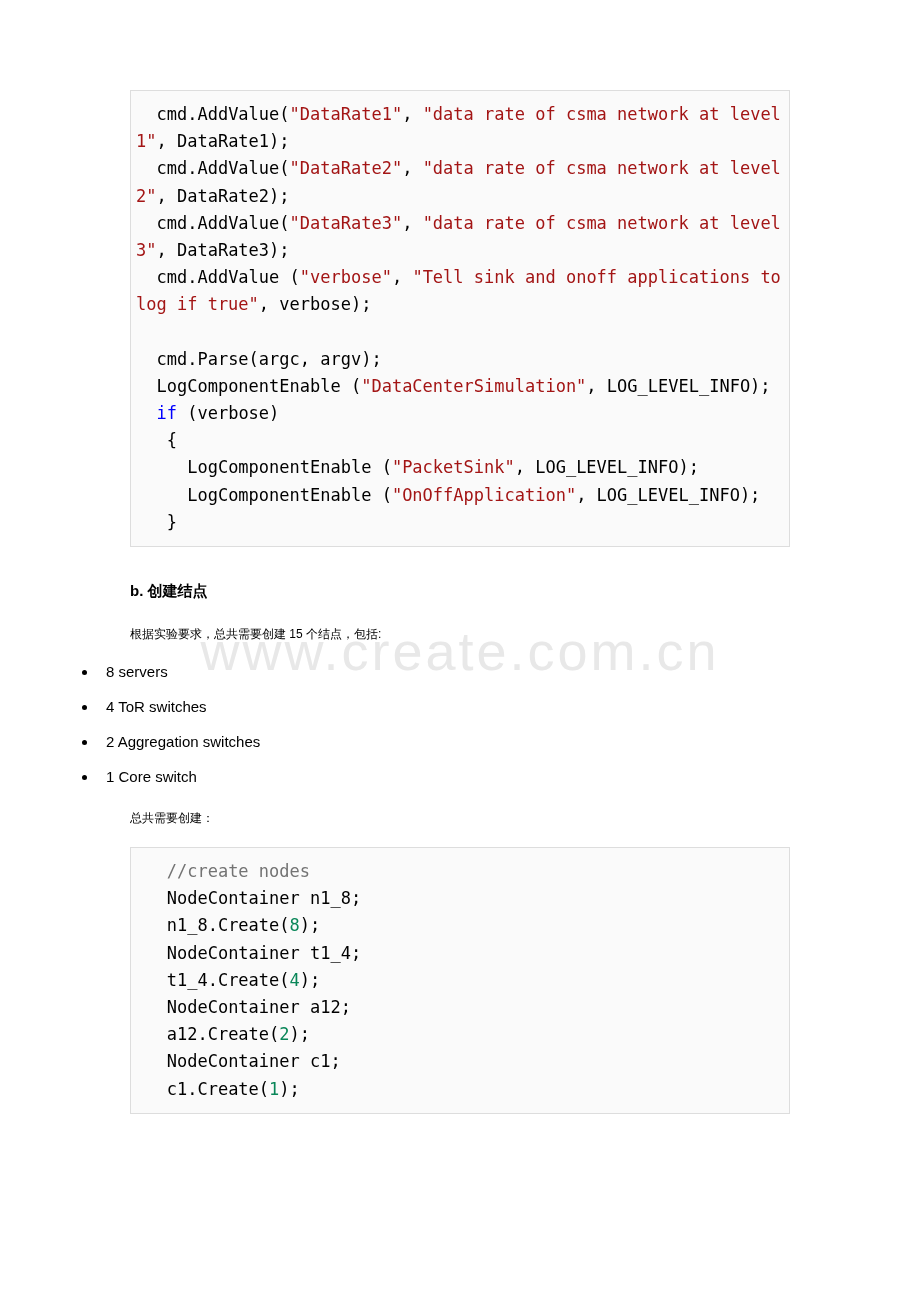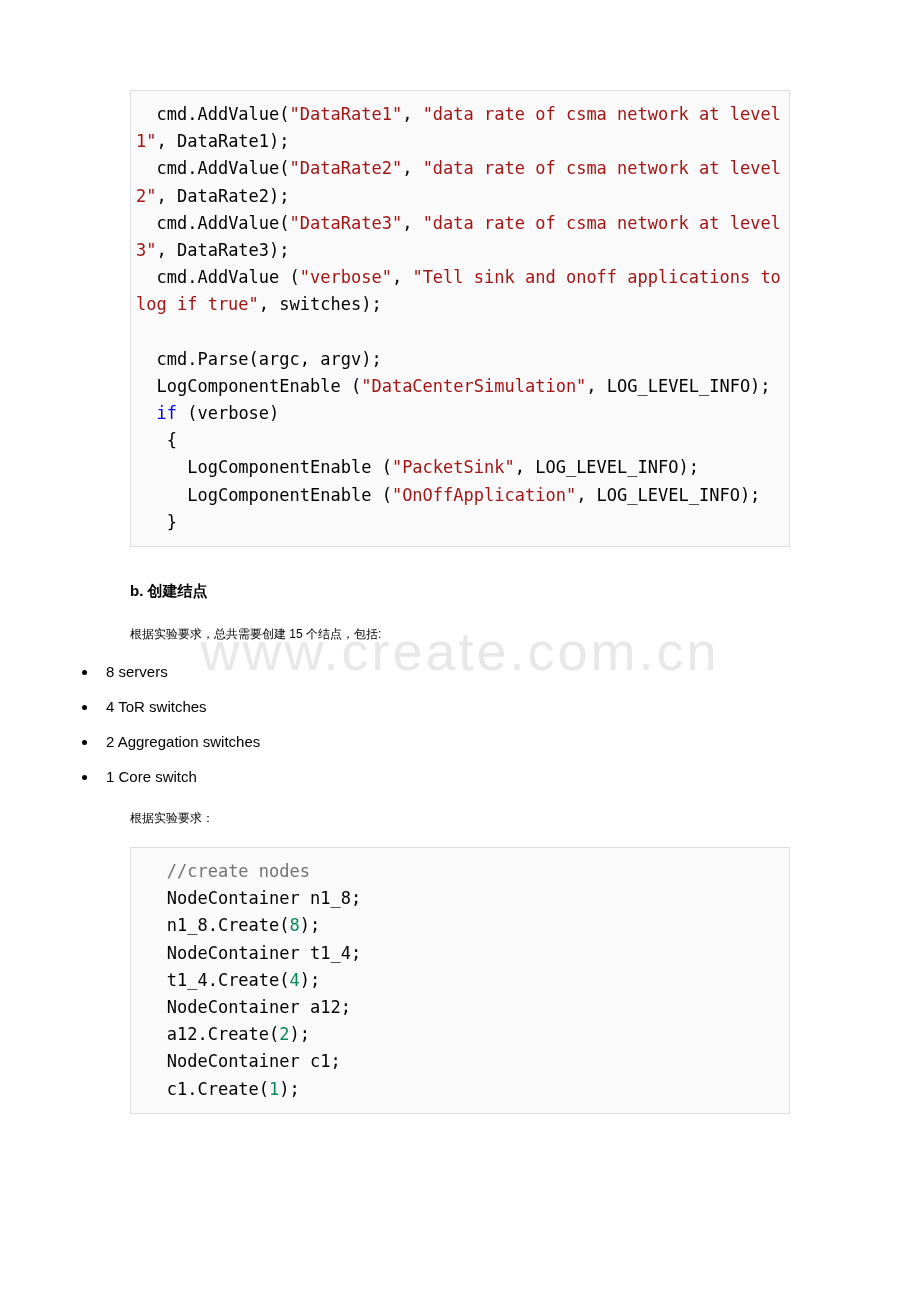--- a/index.html
+++ b/index.html
@@ -71,42 +71,42 @@
 </head>
 <body>
 
 <div class="watermark">www.create.com.cn</div>
 
 <div class="content">
 
 <pre class="code-block"><span>  cmd.AddValue(</span><span class="str">"DataRate1"</span><span>, </span><span class="str">"data rate of csma network at level 1"</span><span>, DataRate1);</span>
 <span>  cmd.AddValue(</span><span class="str">"DataRate2"</span><span>, </span><span class="str">"data rate of csma network at level 2"</span><span>, DataRate2);</span>
 <span>  cmd.AddValue(</span><span class="str">"DataRate3"</span><span>, </span><span class="str">"data rate of csma network at level 3"</span><span>, DataRate3);</span>
-<span>  cmd.AddValue (</span><span class="str">"verbose"</span><span>, </span><span class="str">"Tell sink and onoff applications to log if true"</span><span>, switches);</span>
+<span>  cmd.AddValue (</span><span class="str">"verbose"</span><span>, </span><span class="str">"Tell sink and onoff applications to log if true"</span><span>, verbose);</span>
 <span></span>
 <span>  cmd.Parse(argc, argv);</span>
 <span>  LogComponentEnable (</span><span class="str">"DataCenterSimulation"</span><span>, LOG_LEVEL_INFO);</span>
 <span>  </span><span class="kwd">if</span><span> (verbose)</span>
 <span>   {</span>
 <span>     LogComponentEnable (</span><span class="str">"PacketSink"</span><span>, LOG_LEVEL_INFO);</span>
 <span>     LogComponentEnable (</span><span class="str">"OnOffApplication"</span><span>, LOG_LEVEL_INFO);</span>
 <span>   }</span></pre>
 
 <div class="section-heading">b. 创建结点</div>
 
 <div class="paragraph">根据实验要求，总共需要创建 15 个结点，包括:</div>
 
 <ul class="bullet-list">
   <li>8 servers</li>
   <li>4 ToR switches</li>
   <li>2 Aggregation switches</li>
   <li>1 Core switch</li>
 </ul>
 
-<div class="paragraph">根据实验要求：</div>
+<div class="paragraph">总共需要创建：</div>
 
 <pre class="code-block"><span class="cmt">   //create nodes</span>
 <span>   NodeContainer n1_8;</span>
 <span>   n1_8.Create(</span><span class="num">8</span><span>);</span>
 <span>   NodeContainer t1_4;</span>
 <span>   t1_4.Create(</span><span class="num">4</span><span>);</span>
 <span>   NodeContainer a12;</span>
 <span>   a12.Create(</span><span class="num">2</span><span>);</span>
 <span>   NodeContainer c1;</span>
 <span>   c1.Create(</span><span class="num">1</span><span>);</span></pre>

